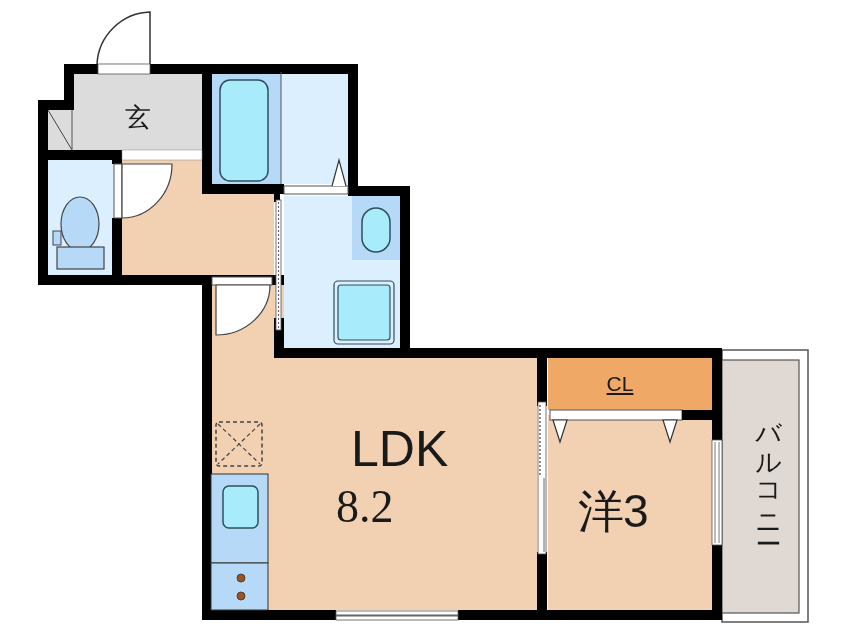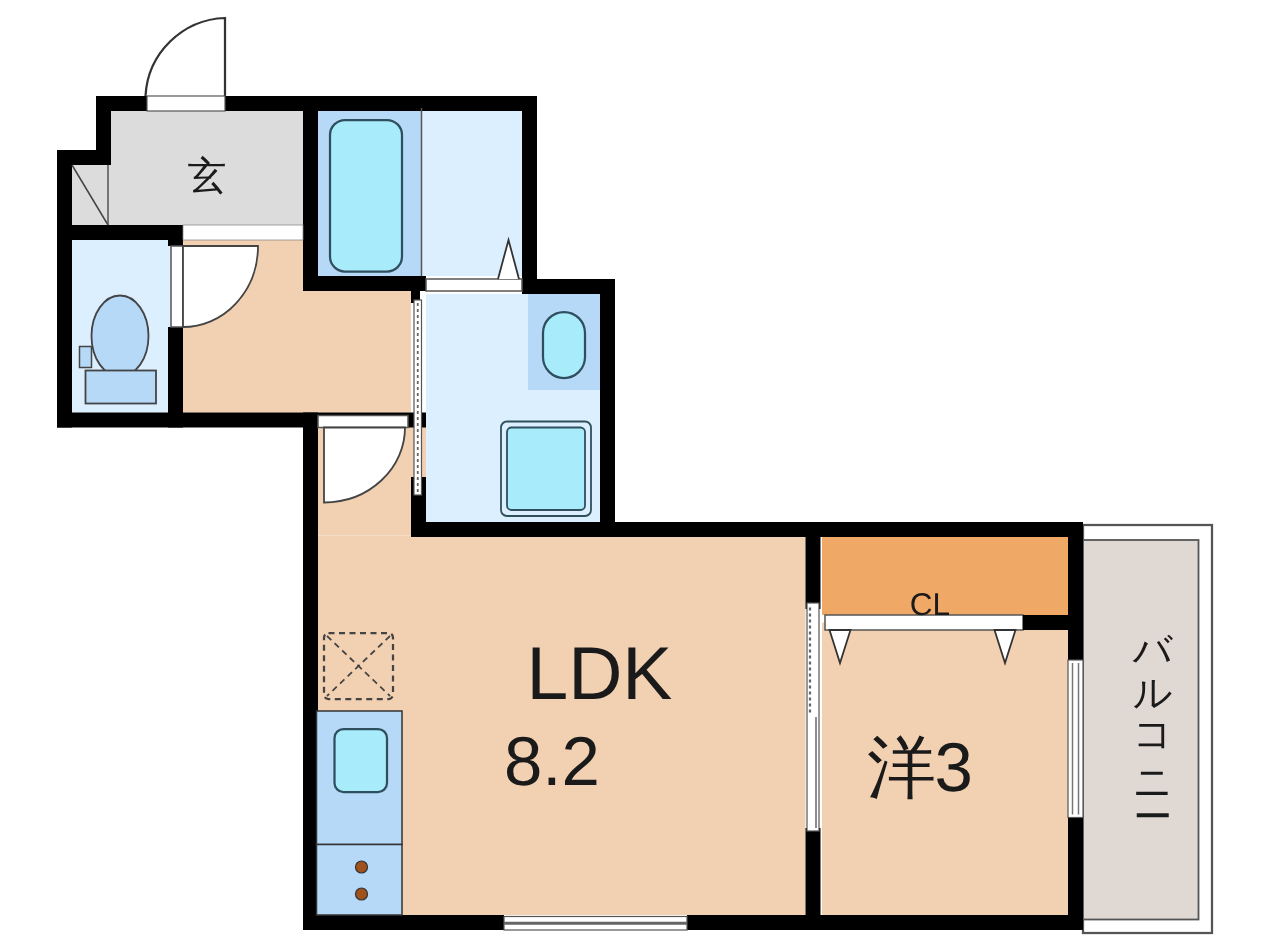--- a/index.html
+++ b/index.html
@@ -1,22 +1,22 @@
 <!DOCTYPE html>
 <html><head>
   <meta charset="utf-8">
   <style>
     html, body { margin: 0; padding: 0; background: #ffffff; }
     body { width: 846px; height: 634px; position: relative; overflow: hidden; font-family: "DejaVu Sans", "Liberation Sans", sans-serif; }
     .plan { position: absolute; left: 0; top: 0; width: 846px; height: 634px; }
     .label { position: absolute; color: #1a1a1a; text-align: center; line-height: 1; font-family: "Liberation Sans", "DejaVu Sans", sans-serif; }
     .lbl-genkan { left: 118px; top: 104px; width: 40px; font-size: 26px; }
     .lbl-ldk { left: 330px; top: 424px; font-size: 50px; text-align: left; margin-left: 21px; }
-    .lbl-ldk-area { left: 336px; top: 484px; font-size: 46px; text-align: right; }
-    .lbl-cl { left: 548px; top: 393px; width: 144px; font-size: 21px; }
+    .lbl-ldk-area { left: 336px; top: 484px; font-size: 46px; text-align: right; font-family: Liberation Serif, serif; }
+    .lbl-cl { left: 548px; top: 373px; width: 144px; font-size: 21px; text-decoration: underline; }
     .lbl-yo { left: 578px; top: 488px; font-size: 46px; text-align: right; letter-spacing: -1px; }
     .lbl-balcony { left: 742px; top: 404px; width: 40px; font-size: 26px; writing-mode: vertical-rl; text-orientation: upright; letter-spacing: 2px; }
   </style>
 </head>
 <body>
 
 <div class="plan">
   <svg width="846" height="634" viewBox="0 0 846 634" xmlns="http://www.w3.org/2000/svg">
 
     <g>

